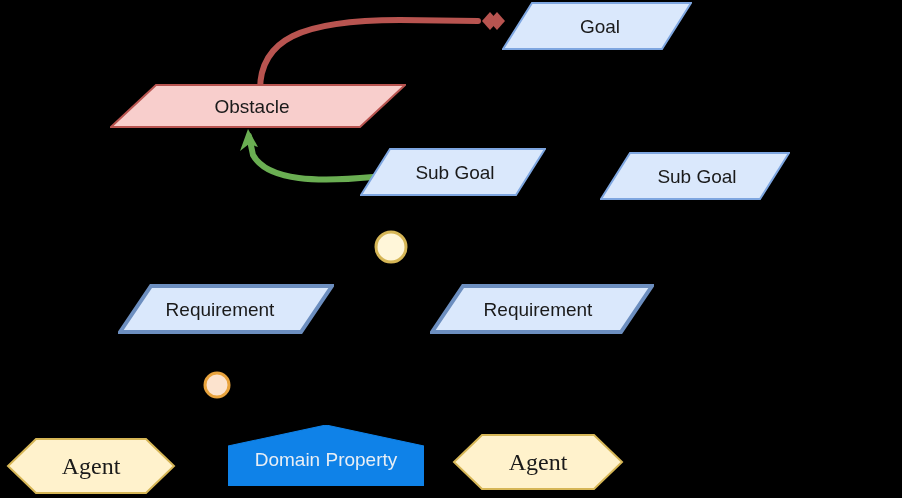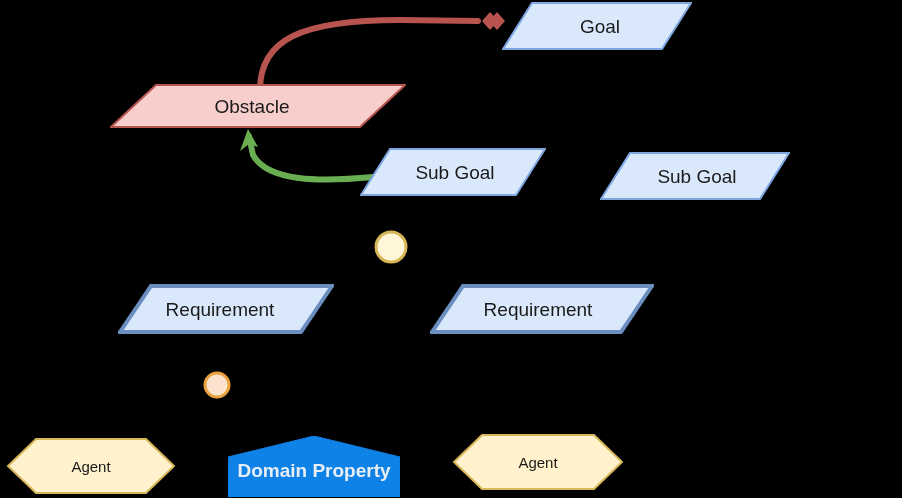--- a/index.html
+++ b/index.html
@@ -60,22 +60,23 @@
   }
   .lbl-obstacle {
     font-size: 19px;
     color: #1a1a1a;
   }
   .lbl-req {
     font-size: 19px;
     color: #1a1a1a;
   }
   .lbl-agent {
-    font-size: 15px;
+    font-size: 24px;
     color: #1a1a1a;
+    font-family: Liberation Serif, serif;
   }
   .lbl-domain {
     font-size: 19px;
     color: #e8eef5;
   }
   .lbl-shift-goal    { transform: translateX(3px); }
   .lbl-shift-sub     { transform: translateX(2px); text-align: center; }
   .lbl-shift-obst    { transform: translateX(-6px); }
   .lbl-shift-req     { transform: translateX(-6px); }
   .lbl-shift-reqr    { transform: translateX(-4px); }
@@ -151,21 +152,21 @@
     <div class="node-label lbl-agent">Agent</div>
   </div>
 
   <div class="node" style="left:452px; top:433px; width:172px; height:58px;">
     <svg class="para" viewBox="0 0 172 58" preserveAspectRatio="none">
       <polygon points="30,2 142,2 170,29 142,56 30,56 2,29" fill="#FFF2CC" stroke="#D6B656" stroke-width="2"></polygon>
     </svg>
     <div class="node-label lbl-agent">Agent</div>
   </div>
 
-  <div class="node" style="left:228px; top:436px; width:172px; height:61px;font-weight:bold;">
+  <div class="node" style="left:228px; top:425px; width:196px; height:61px;">
     <svg class="para" viewBox="0 0 172 61" preserveAspectRatio="none">
       <polygon points="86,0 172,21 172,61 0,61 0,21" fill="#0F82E8" stroke="#0F82E8" stroke-width="1"></polygon>
     </svg>
     <div class="node-label lbl-domain lbl-shift-domain">Domain Property</div>
   </div>
 
   <svg class="node" style="left:374px; top:230px; width:34px; height:34px;" viewBox="0 0 34 34">
     <circle cx="17" cy="17" r="15" fill="#FFF6D9" stroke="#D6B656" stroke-width="3"></circle>
   </svg>
 

